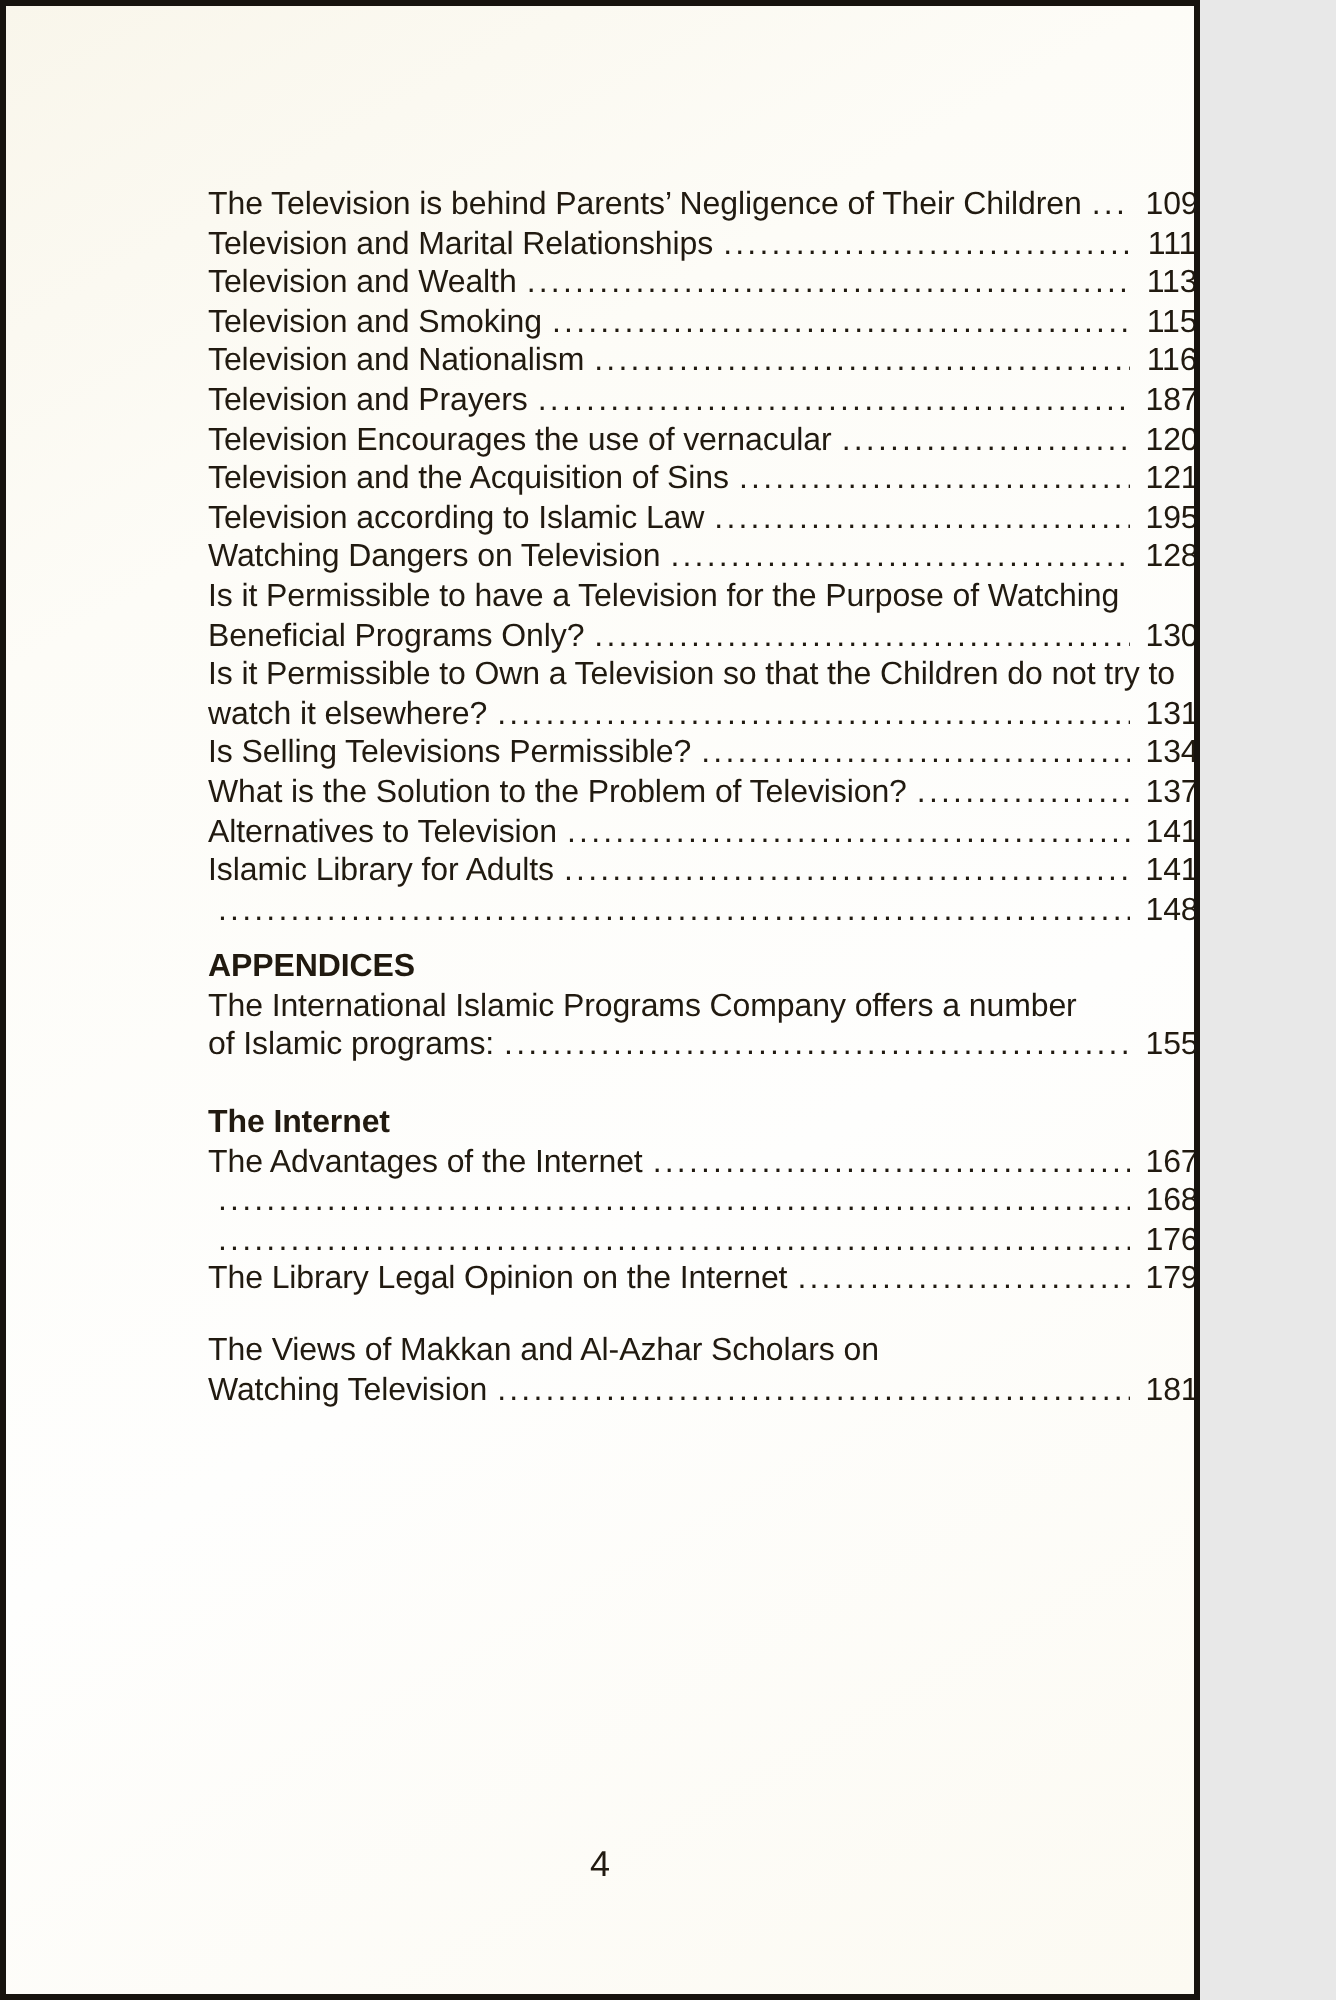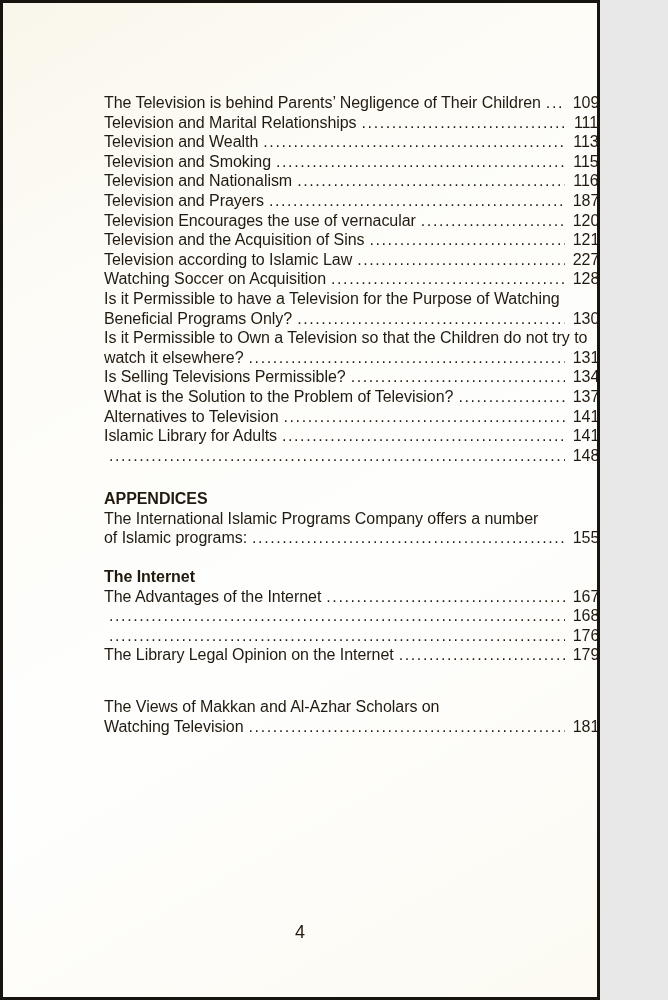--- a/index.html
+++ b/index.html
@@ -26,23 +26,23 @@
   }
   .row { display: flex; align-items: baseline; white-space: nowrap; }
   .row .t { flex: 0 1 auto; }
   .leader { flex: 1 1 0; overflow: hidden; margin-left: 5px; min-width: 8px; }
   .leader::before {
     content: "...........................................................................................................................................";
     letter-spacing: 1.6px;
   }
   .pg { flex: 0 0 auto; min-width: 28px; text-align: center; padding-left: 7px; }
   .heading { font-weight: bold; }
-  .sec-appendices { margin-top: 24px; }
+  .sec-appendices { margin-top: 9px; }
   .sec-internet { margin-top: 19px; }
-  .sec-scholars { margin-top: 32px; }
+  .sec-scholars { margin-top: 16px; }
   .footer-pagenum {
     position: absolute;
     left: 0; right: 0;
     top: 919px;
     text-align: center;
     font-size: 18px;
   }
 </style>
 </head>
 <body>
@@ -88,24 +88,24 @@
         <span class="pg">120</span>
       </div>
       <div class="row">
         <span class="t">Television and the Acquisition of Sins</span>
         <span class="leader"></span>
         <span class="pg">121</span>
       </div>
       <div class="row">
         <span class="t">Television according to Islamic Law</span>
         <span class="leader"></span>
-        <span class="pg">227</span>
+        <span class="pg">195</span>
       </div>
       <div class="row">
-        <span class="t">Watching Soccer on Acquisition</span>
+        <span class="t">Watching Dangers on Television</span>
         <span class="leader"></span>
         <span class="pg">128</span>
       </div>
       <div class="row">
         <span class="t">Is it Permissible to have a Television for the Purpose of Watching</span>
       </div>
       <div class="row">
         <span class="t">Beneficial Programs Only?</span>
         <span class="leader"></span>
         <span class="pg">130</span>

